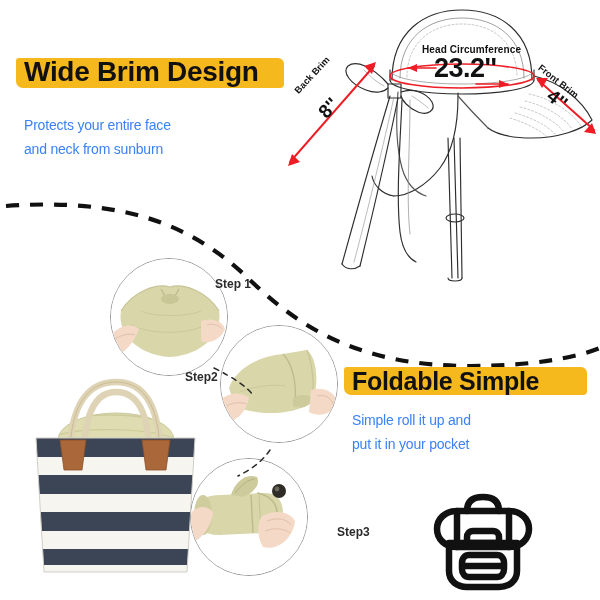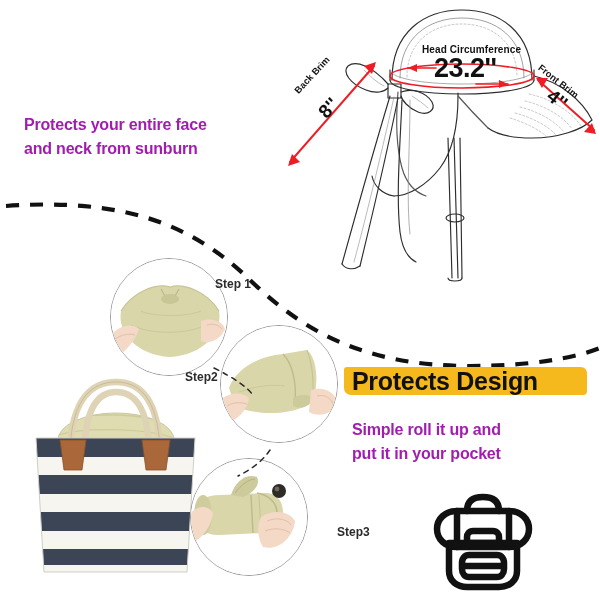--- a/index.html
+++ b/index.html
@@ -33,29 +33,29 @@
   }
   #wide-brim-wrap { left:24px; top:52px; }
   #wide-brim-band { left:-8px; top:6px; width:268px; height:30px; }
   #wide-brim-text { font-size:28px; line-height:40px; }
   #foldable-wrap { left:352px; top:362px; }
   #foldable-band { left:-8px; top:5px; width:243px; height:28px; }
   #foldable-text { font-size:25px; line-height:38px; }
 
   .sub-text {
     position:absolute;
-    font-weight:bold;
-    color:#a21caf;
-    font-size:16px;
+    font-weight:normal;
+    color:#3b82f6;
+    font-size:14px;
     line-height:24px;
     letter-spacing:-0.2px;
     white-space:pre-line;
   }
   #wide-brim-sub { left:24px; top:113px; }
-  #foldable-sub  { left:352px; top:418px;text-align:right; }
+  #foldable-sub  { left:352px; top:408px; }
 
   
   #divider { position:absolute; left:0; top:170px; width:600px; height:230px; }
 
   
   #hat-diagram { position:absolute; left:276px; top:-4px; width:324px; height:286px; }
 
   .meas-label {
     position:absolute;
     font-family:"Liberation Sans", sans-serif;
@@ -113,20 +113,24 @@
   #tote-bag { position:absolute; left:28px; top:378px; width:175px; height:200px; }
 
   
   #backpack-icon { position:absolute; left:427px; top:487px; width:112px; height:106px; }
 </style>
 </head>
 <body>
 
 <div id="stage">
 
+  <div class="hl-wrap" id="wide-brim-wrap">
+    <div class="hl-band" id="wide-brim-band"></div>
+    <div class="hl-text" id="wide-brim-text">Wide Brim Design</div>
+  </div>
   <div class="sub-text" id="wide-brim-sub">Protects your entire face
 and neck from sunburn</div>
 
   <svg id="hat-diagram" viewBox="0 0 324 286">
     <g fill="none" stroke="#2d2d2d" stroke-width="1.15" stroke-linejoin="round" stroke-linecap="round">
 
       <path d="M116 84 C116 36, 148 14, 186 14 C224 14, 256 36, 256 84"></path>
       <path d="M124 82 C124 42, 152 22, 186 22 C220 22, 248 42, 248 82" stroke="#777" stroke-width="0.7"></path>
       <path d="M131 81 C131 46, 156 28, 186 28 C216 28, 241 46, 241 81" stroke="#9a9a9a" stroke-width="0.55" stroke-dasharray="2 2"></path>
 
@@ -316,21 +320,21 @@
 
   <svg id="step-connectors" viewBox="0 0 400 340">
     <g fill="none" stroke="#2b2b2b" stroke-width="1.5" stroke-dasharray="5 5" stroke-linecap="round">
       <path d="M214 118 C234 128, 246 136, 254 146"></path>
       <path d="M270 200 C262 212, 250 220, 238 226"></path>
     </g>
   </svg>
 
   <div class="hl-wrap" id="foldable-wrap">
     <div class="hl-band" id="foldable-band"></div>
-    <div class="hl-text" id="foldable-text">Protects Design</div>
+    <div class="hl-text" id="foldable-text">Foldable Simple</div>
   </div>
   <div class="sub-text" id="foldable-sub">Simple roll it up and
 put it in your pocket</div>
 
   <svg id="backpack-icon" viewBox="0 0 112 106">
     <g fill="none" stroke="#111111" stroke-width="6.5" stroke-linejoin="round" stroke-linecap="round">
 
       <path d="M40 24 C40 14, 46 10, 56 10 C66 10, 72 14, 72 24"></path>
 
       <path d="M30 24 C18 24, 10 32, 10 42 C10 52, 18 60, 30 60"></path>

